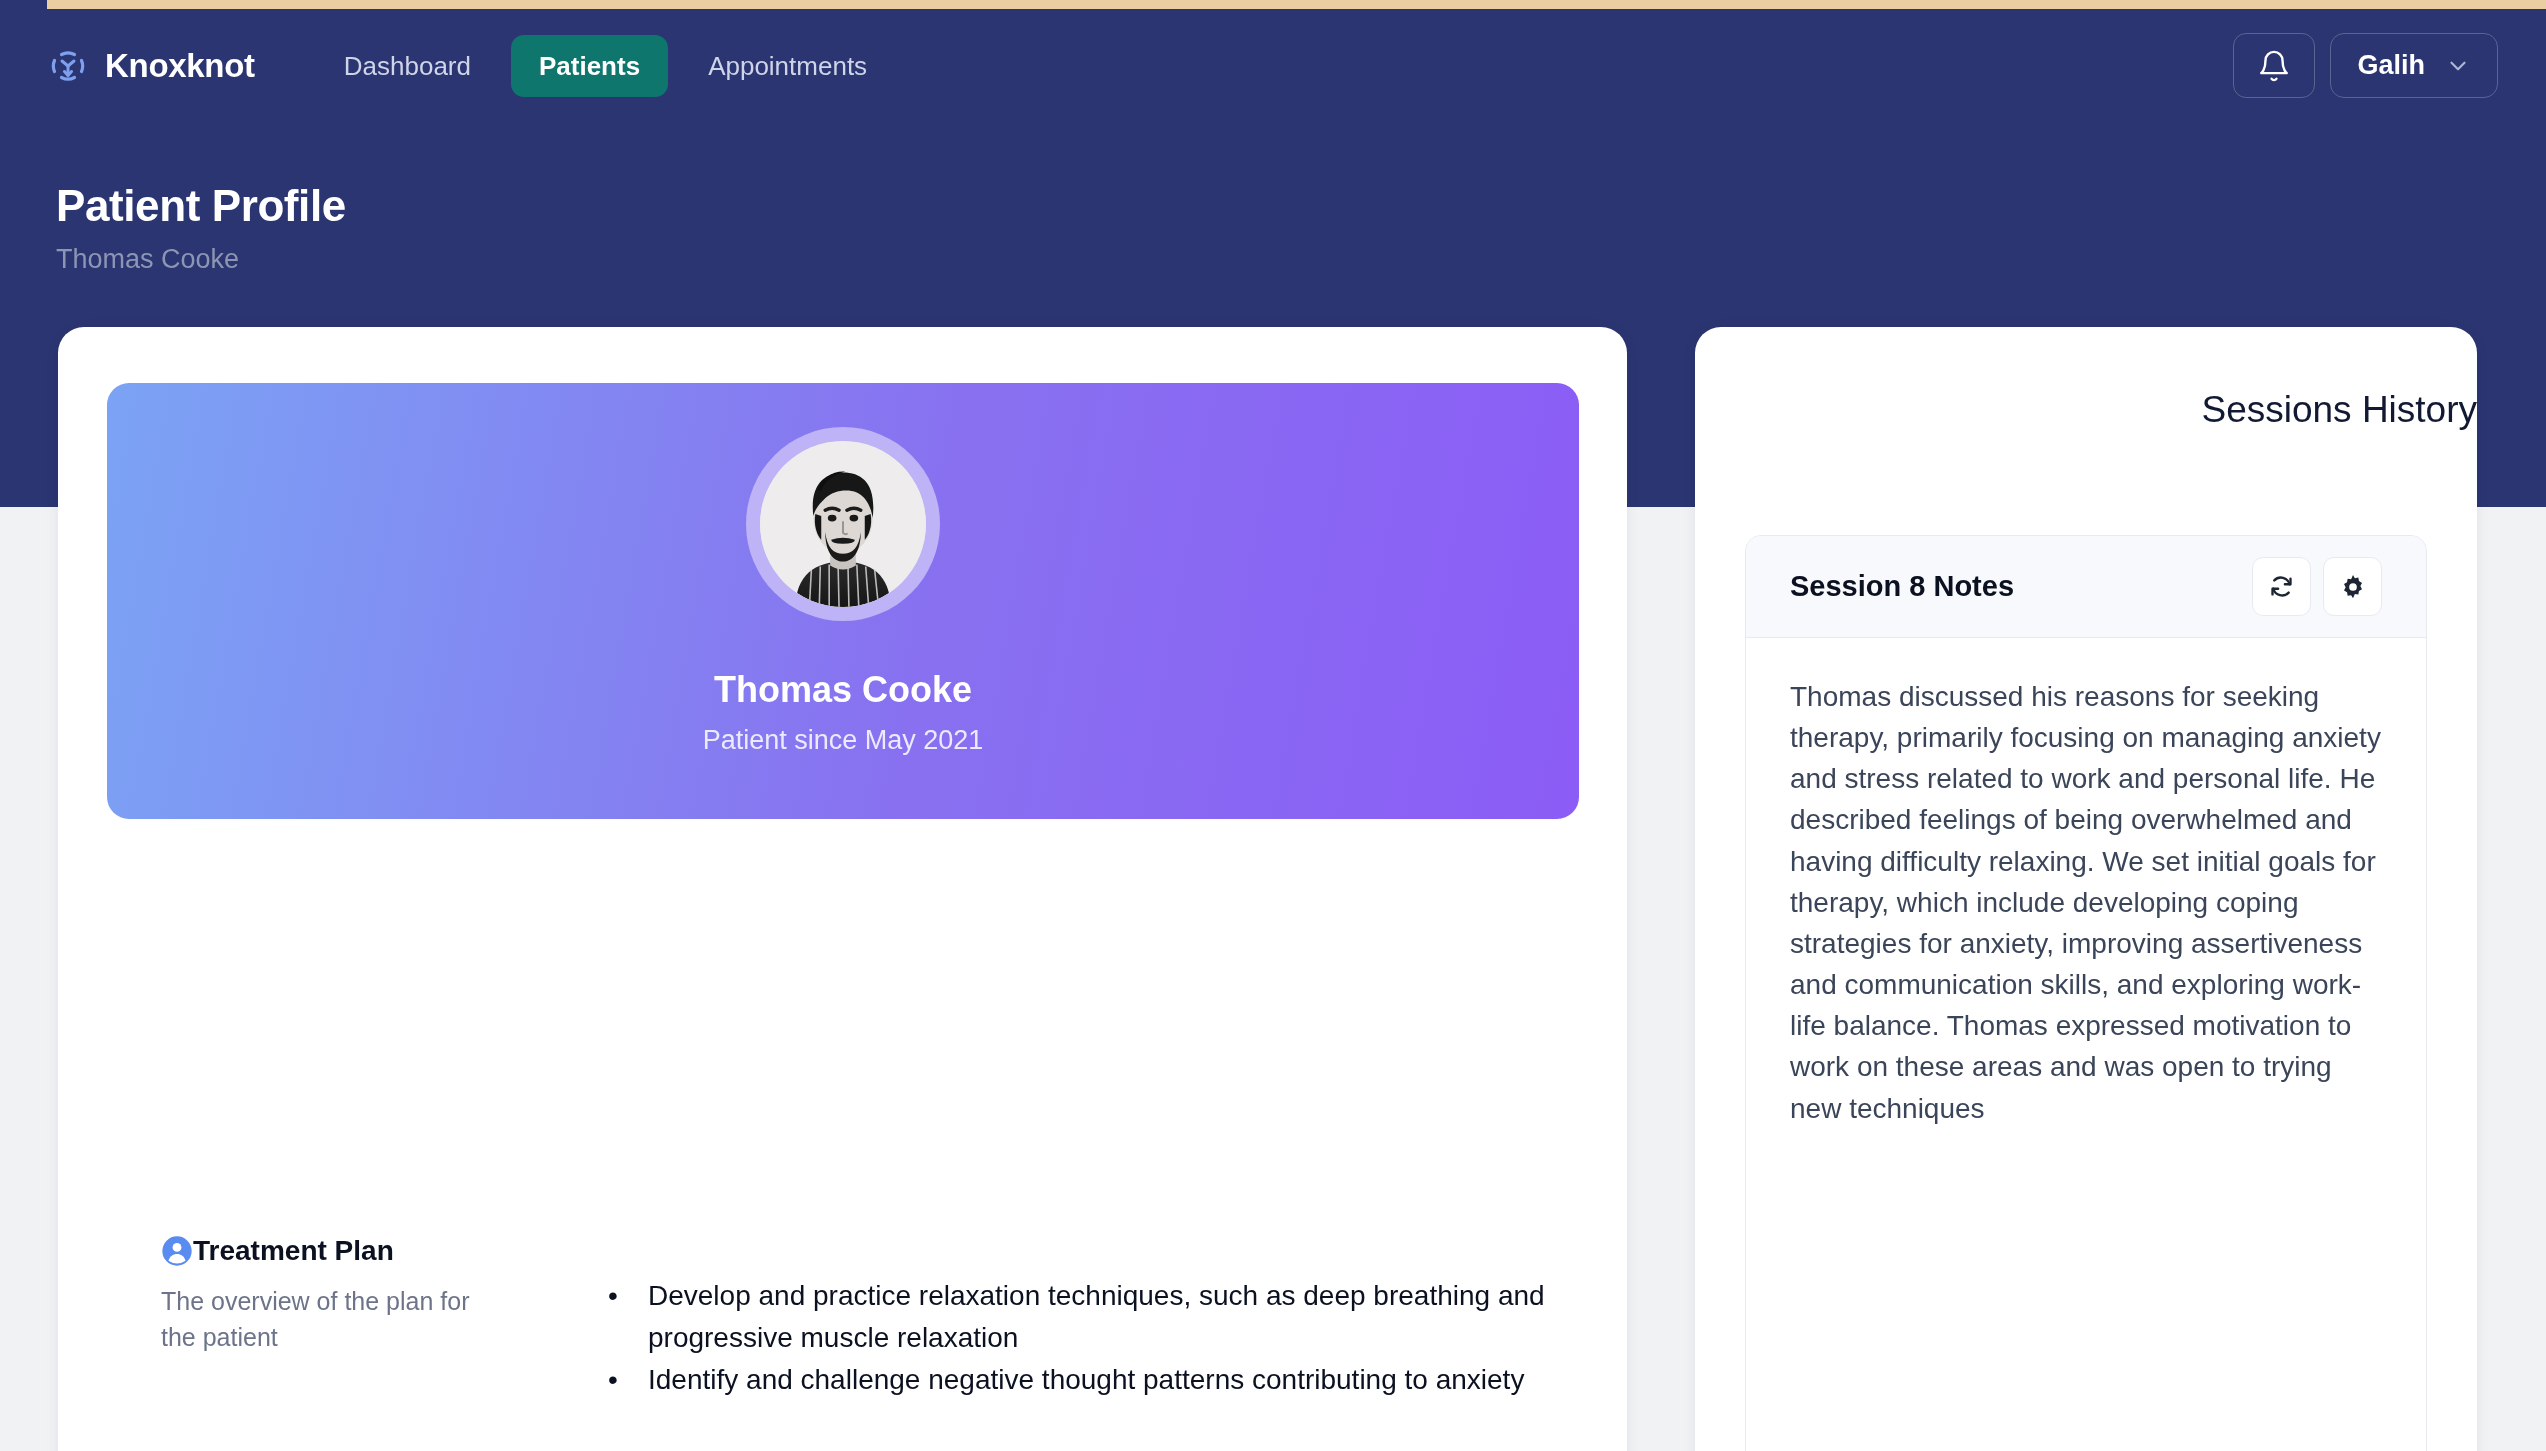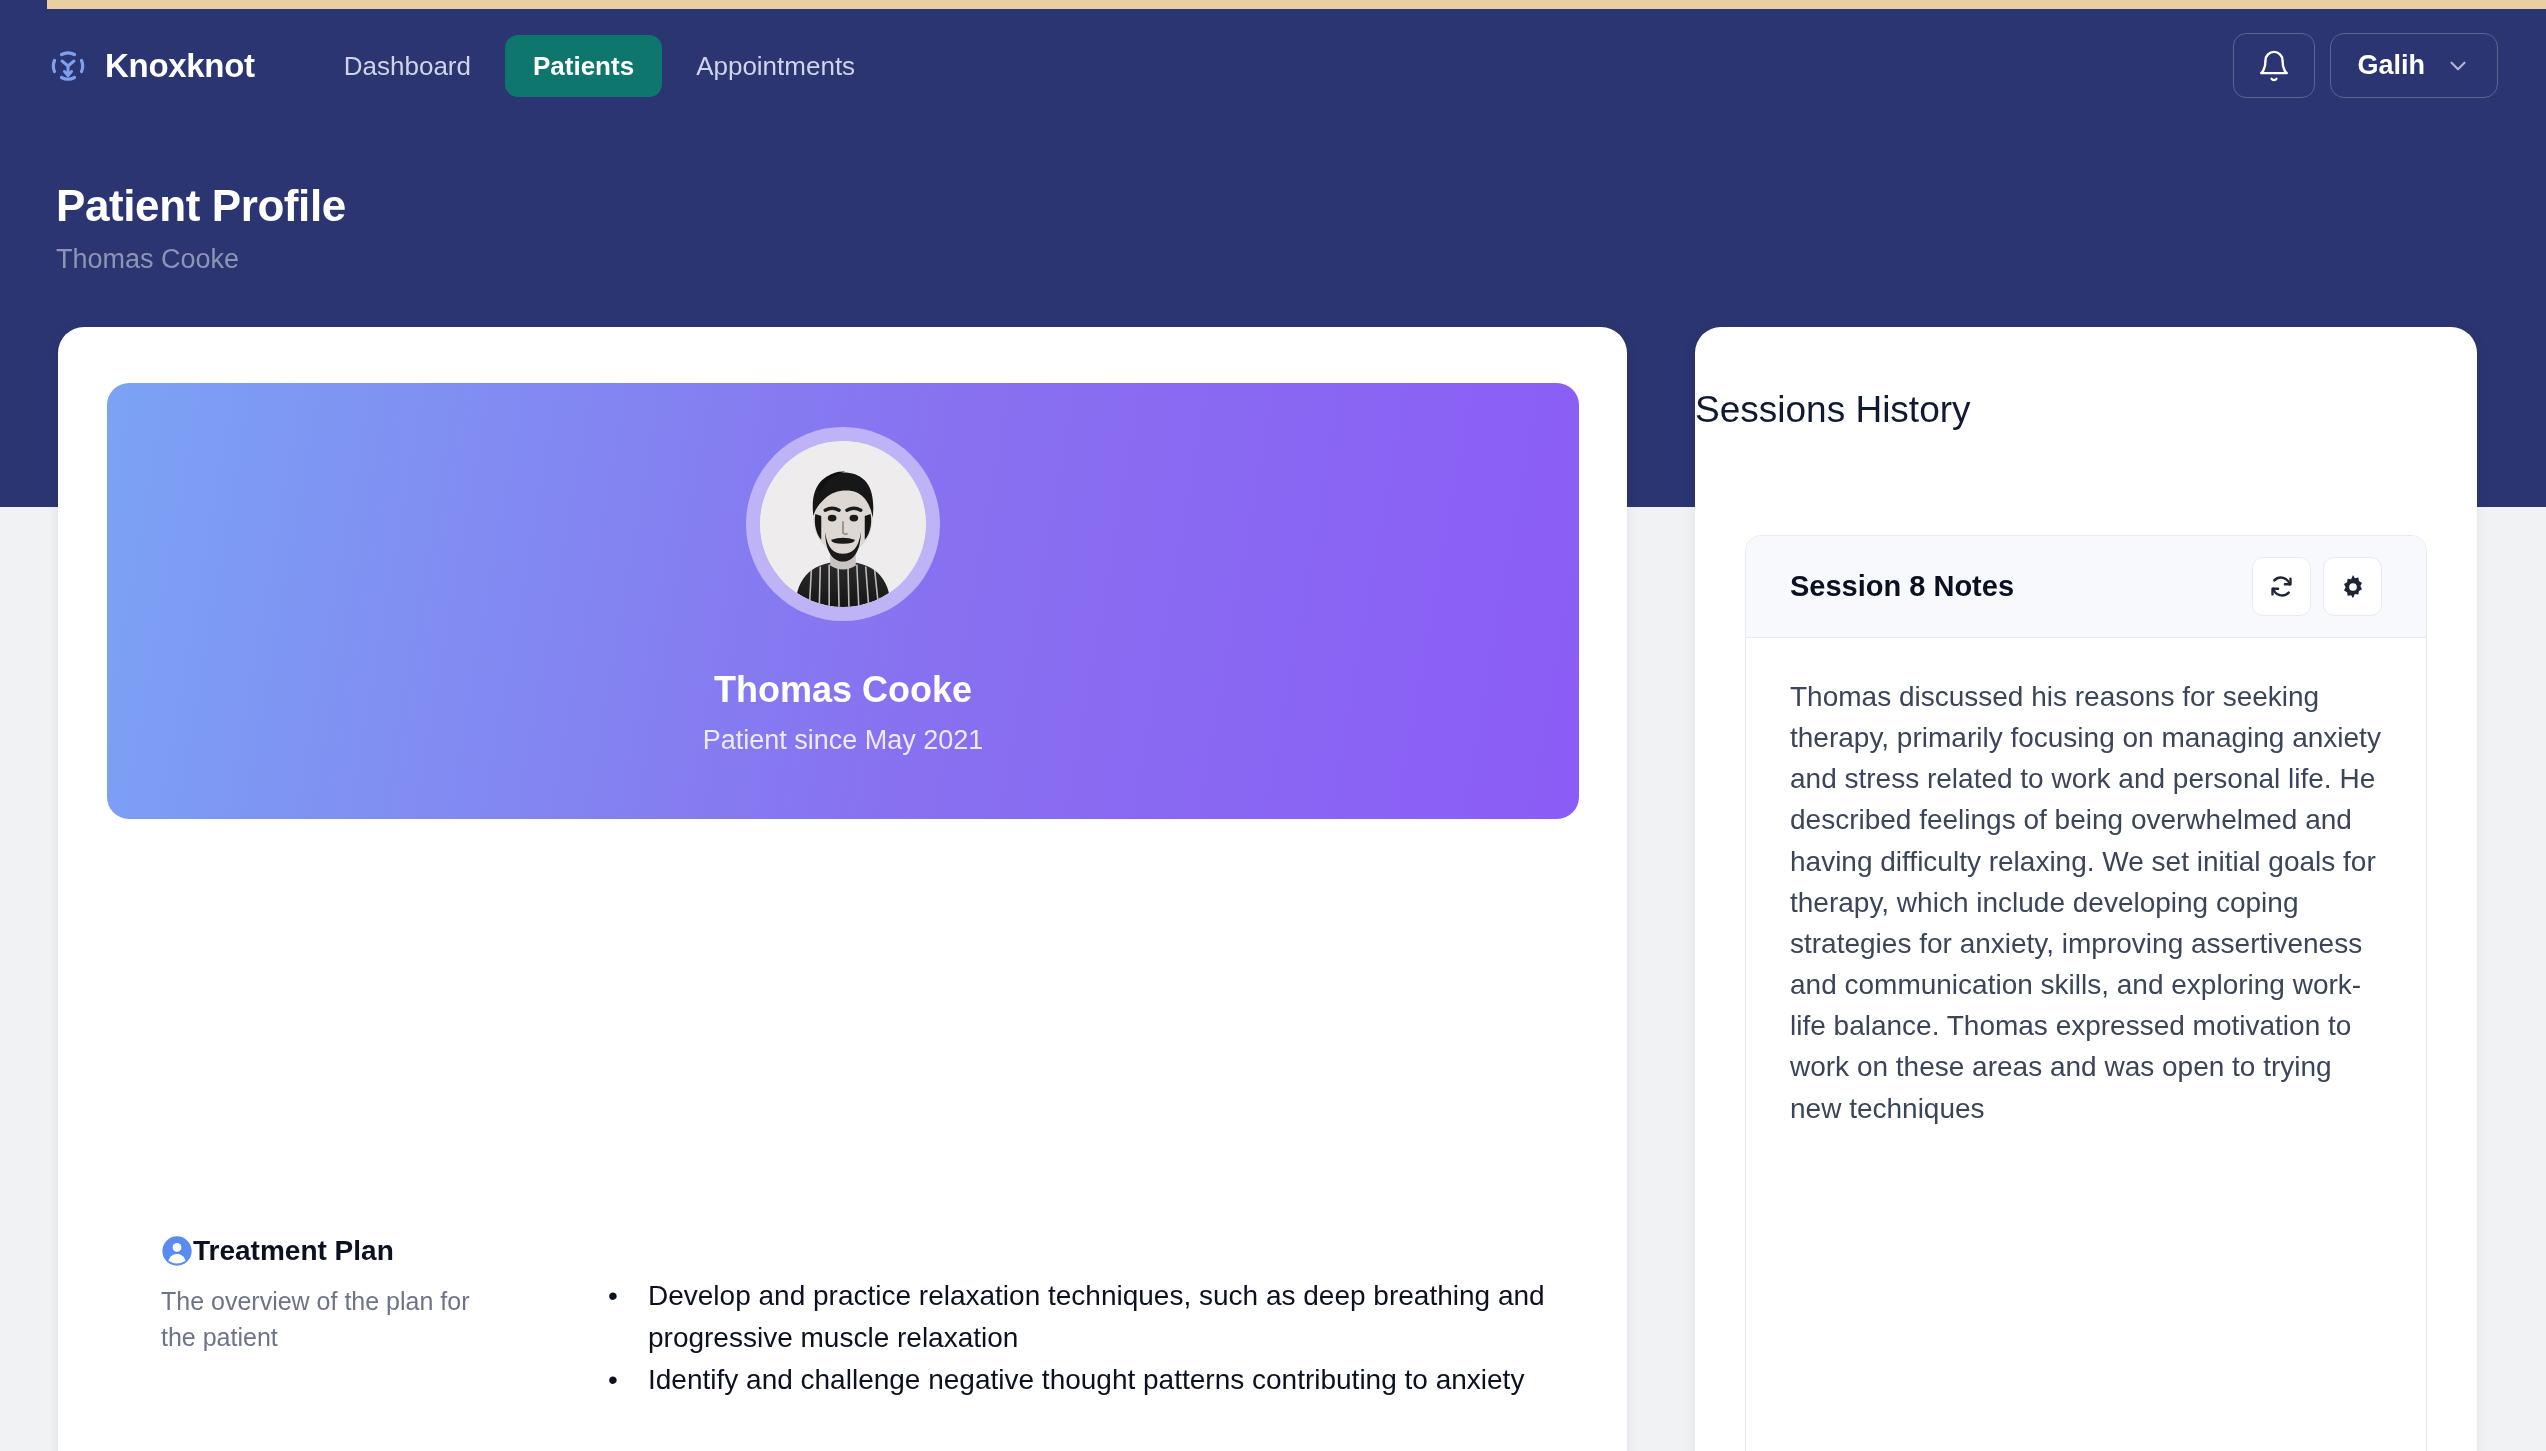--- a/index.html
+++ b/index.html
@@ -71,21 +71,21 @@
     color: #ffffff;
     font-size: 33px;
     font-weight: bold;
     letter-spacing: -0.3px;
     white-space: nowrap;
   }
 
   .nav-links {
     display: flex;
     align-items: center;
-    gap: 6px;
+    gap: 12px;
   }
   .nav-link {
     padding: 18px 28px;
     border-radius: 13px;
     color: #cfd4e8;
     font-size: 26px;
     font-weight: normal;
     white-space: nowrap;
     cursor: pointer;
     line-height: 1;
@@ -262,21 +262,21 @@
     left: 1695px; top: 327px;
     width: 782px;
     height: 1188px;
     background: #ffffff;
     border-radius: 26px;
     box-shadow: 0 2px 14px rgba(20,25,60,0.07);
     overflow: hidden;
   }
   .sessions-title {
     margin-top: 62px;
-    text-align: left;
+    text-align: right;
     font-size: 37px;
     font-weight: normal;
     color: #121a33;
     white-space: nowrap;
   }
 
   .note-card {
     position: absolute;
     left: 50px; top: 208px;
     width: 682px;

